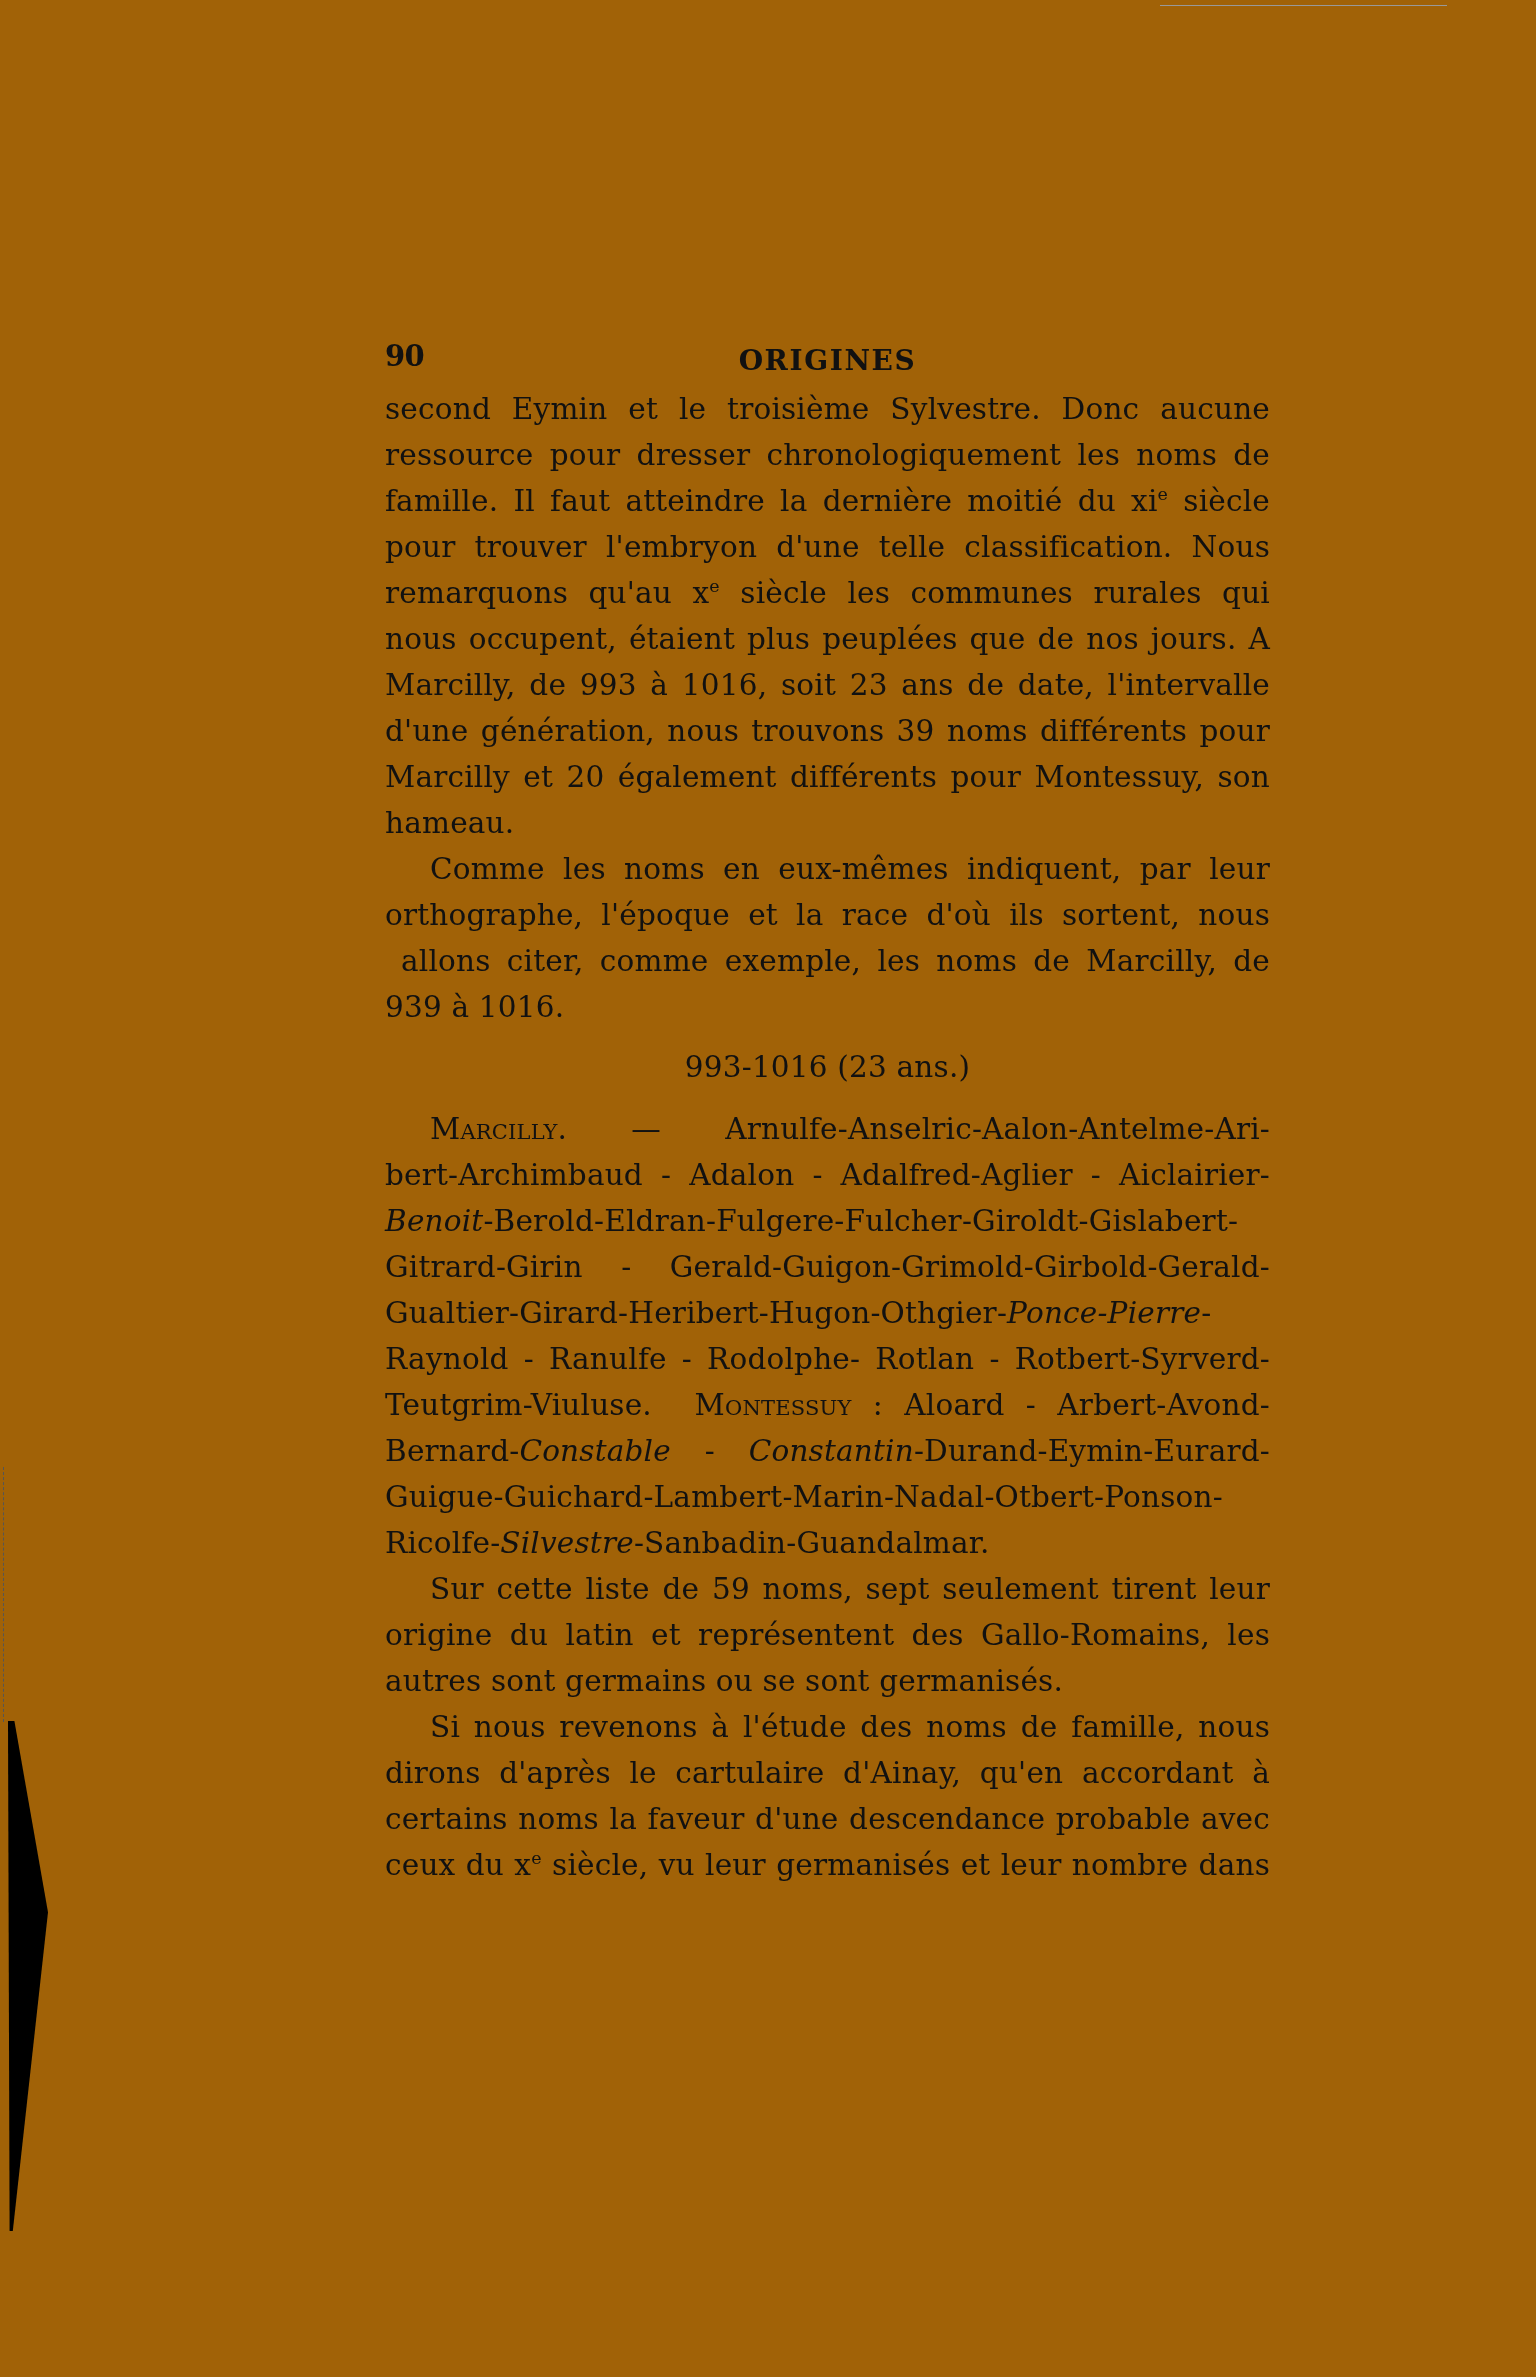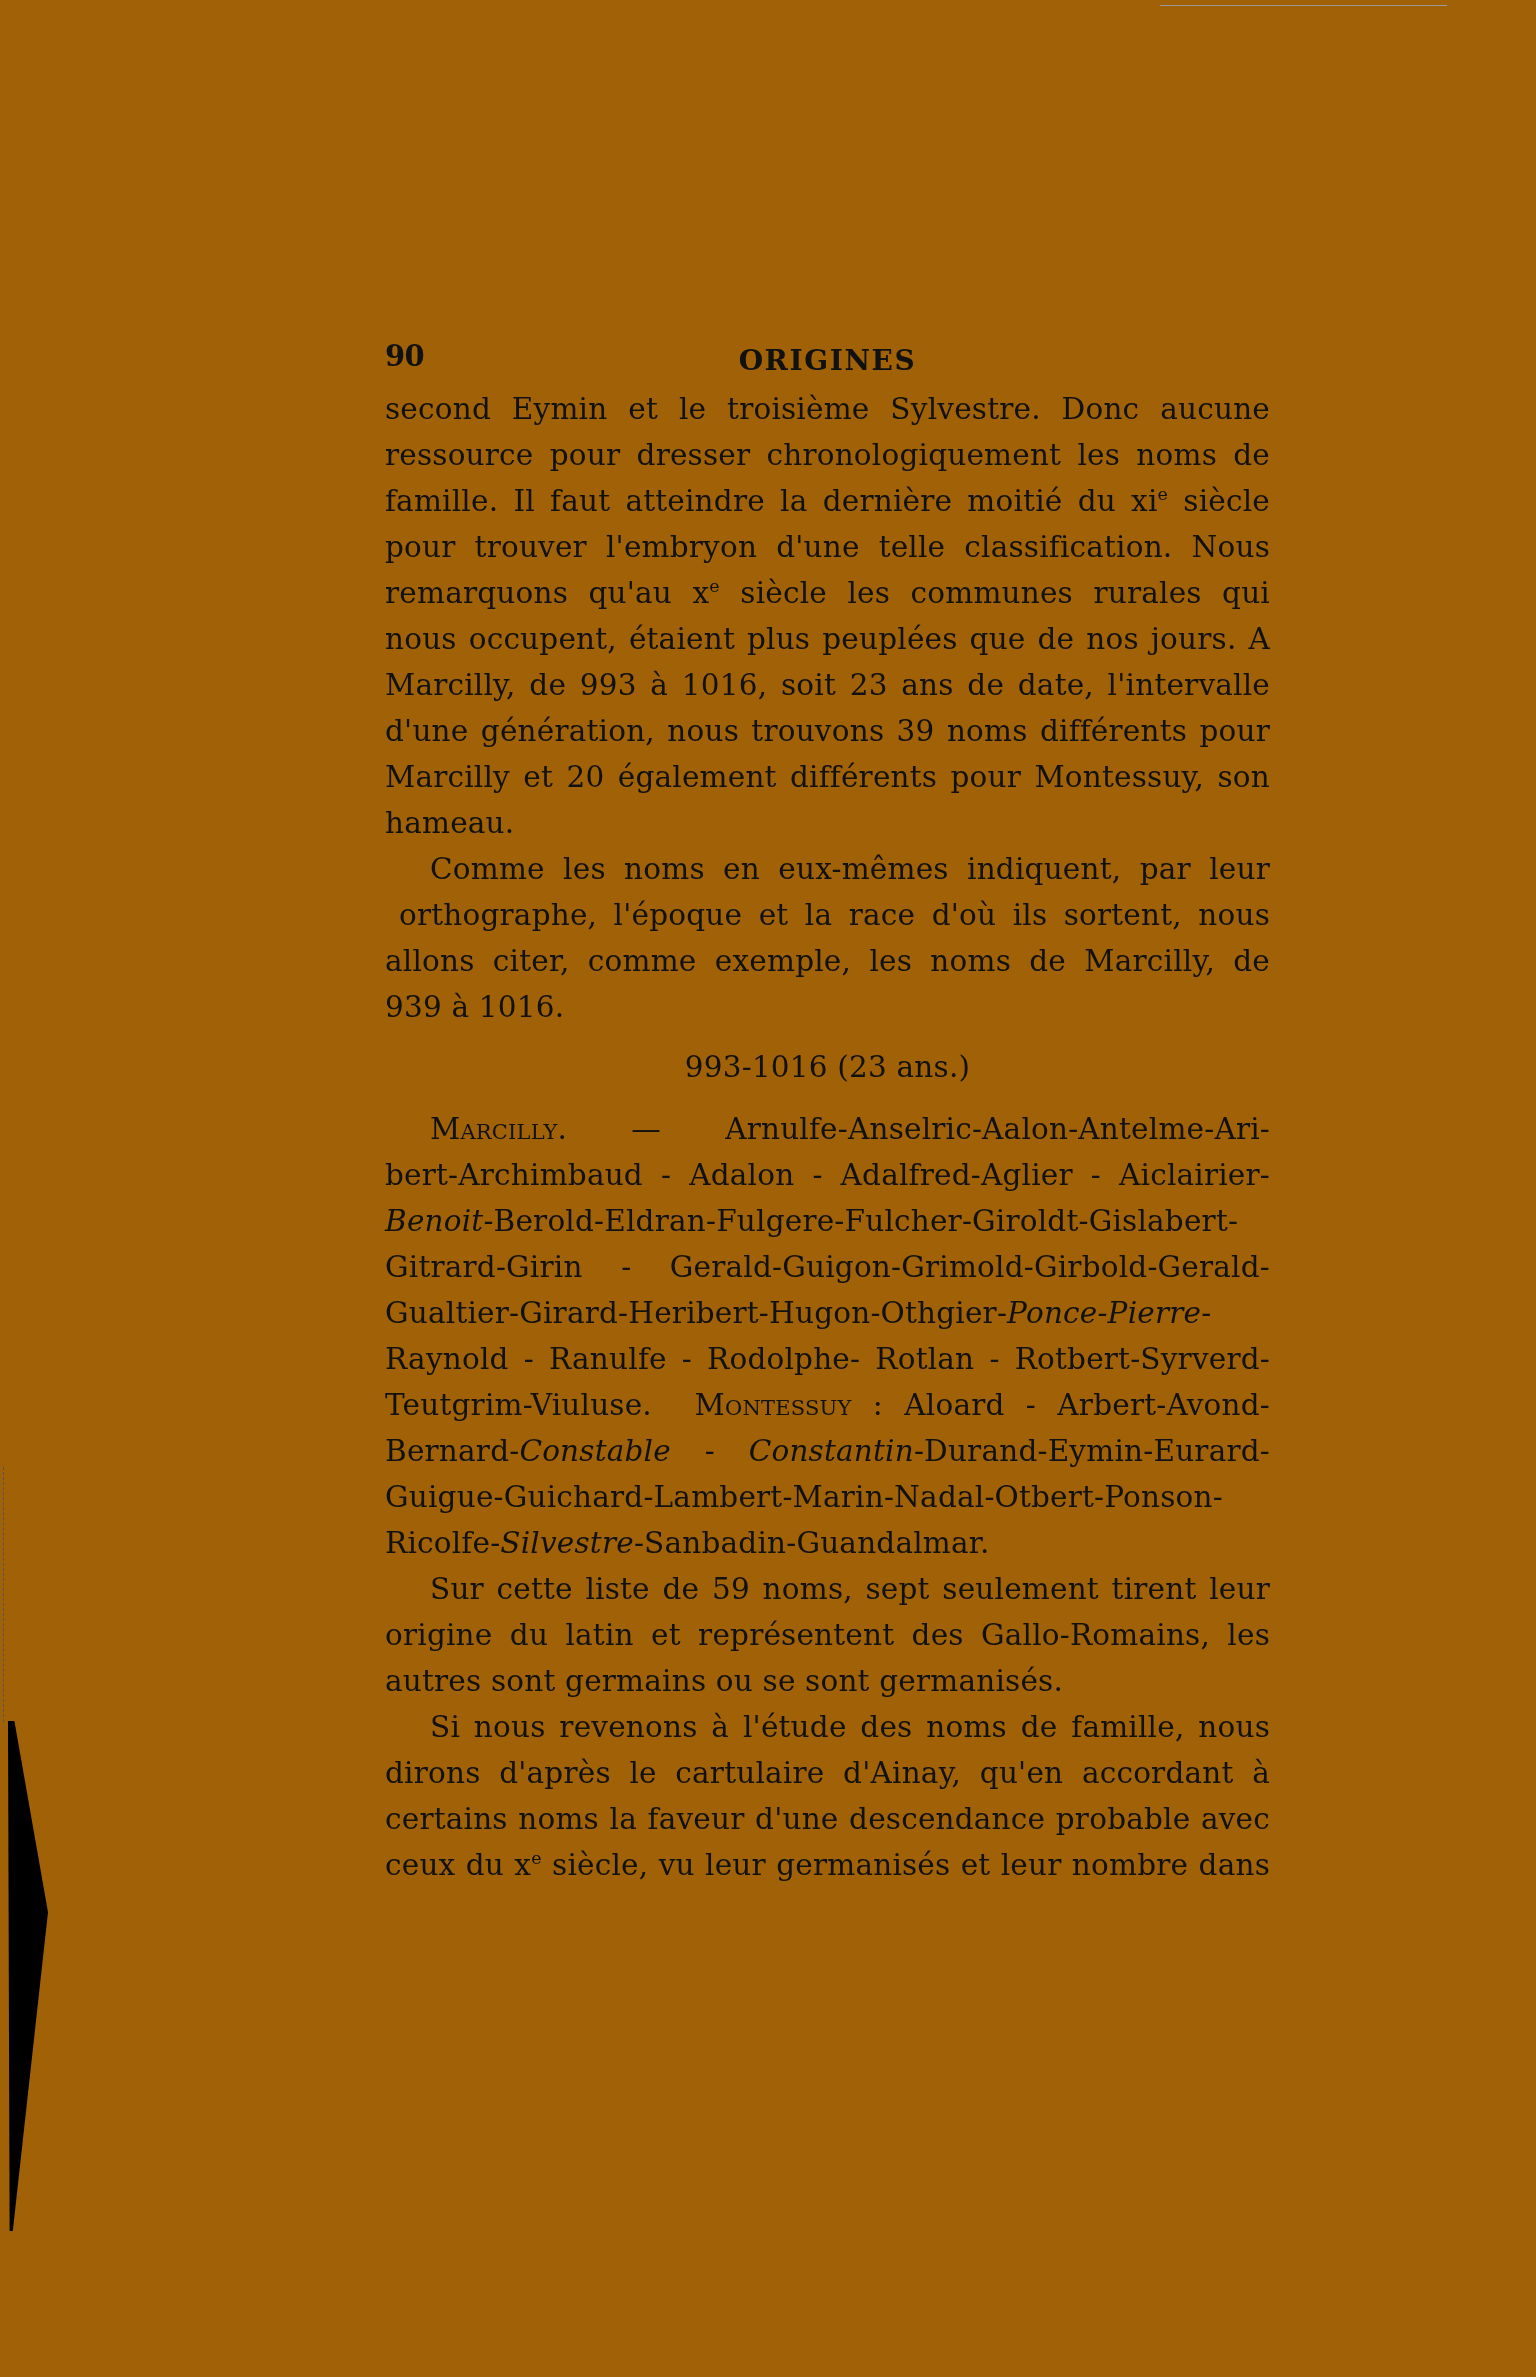--- a/index.html
+++ b/index.html
@@ -50,22 +50,22 @@
       <span class="line" style="white-space: normal;"><span>remarquons qu'au x</span><sup>e</sup><span> siècle les communes rurales qui</span></span>
       <span class="line" style="white-space: normal;">nous occupent, étaient plus peuplées que de nos jours. A</span>
       <span class="line" style="white-space: normal;">Marcilly, de 993 à 1016, soit 23 ans de date, l'intervalle</span>
       <span class="line" style="white-space: normal;">d'une génération, nous trouvons 39 noms différents pour</span>
       <span class="line" style="white-space: normal;">Marcilly et 20 également différents pour Montessuy, son</span>
       <span class="line last">hameau.</span>
     </p>
 
     <p>
       <span class="line" style="padding-left: 45px; white-space: normal;">Comme les noms en eux-mêmes indiquent, par leur</span>
-      <span class="line" style="white-space: normal; margin-left: 14px;">orthographe, l'époque et la race d'où ils sortent, nous</span>
-      <span class="line" style="white-space: normal;">allons citer, comme exemple, les noms de Marcilly, de</span>
+      <span class="line" style="white-space: normal;">orthographe, l'époque et la race d'où ils sortent, nous</span>
+      <span class="line" style="white-space: normal; margin-left: 16px;">allons citer, comme exemple, les noms de Marcilly, de</span>
       <span class="line last">939 à 1016.</span>
     </p>
 
     <p class="centered">993-1016 (23 ans.)</p>
 
     <p>
       <span class="line" style="padding-left: 45px; white-space: normal;"><span class="sc">Marcilly.</span> <span>—</span> <span>Arnulfe-Anselric-Aalon-Antelme-Ari-</span></span>
       <span class="line" style="white-space: normal;">bert-Archimbaud - Adalon - Adalfred-Aglier - Aiclairier-</span>
       <span class="line" style="white-space: normal;"><span class="it">Benoit</span><span>-Berold-Eldran-Fulgere-Fulcher-Giroldt-Gislabert-</span></span>
       <span class="line" style="white-space: normal;">Gitrard-Girin - Gerald-Guigon-Grimold-Girbold-Gerald-</span>

